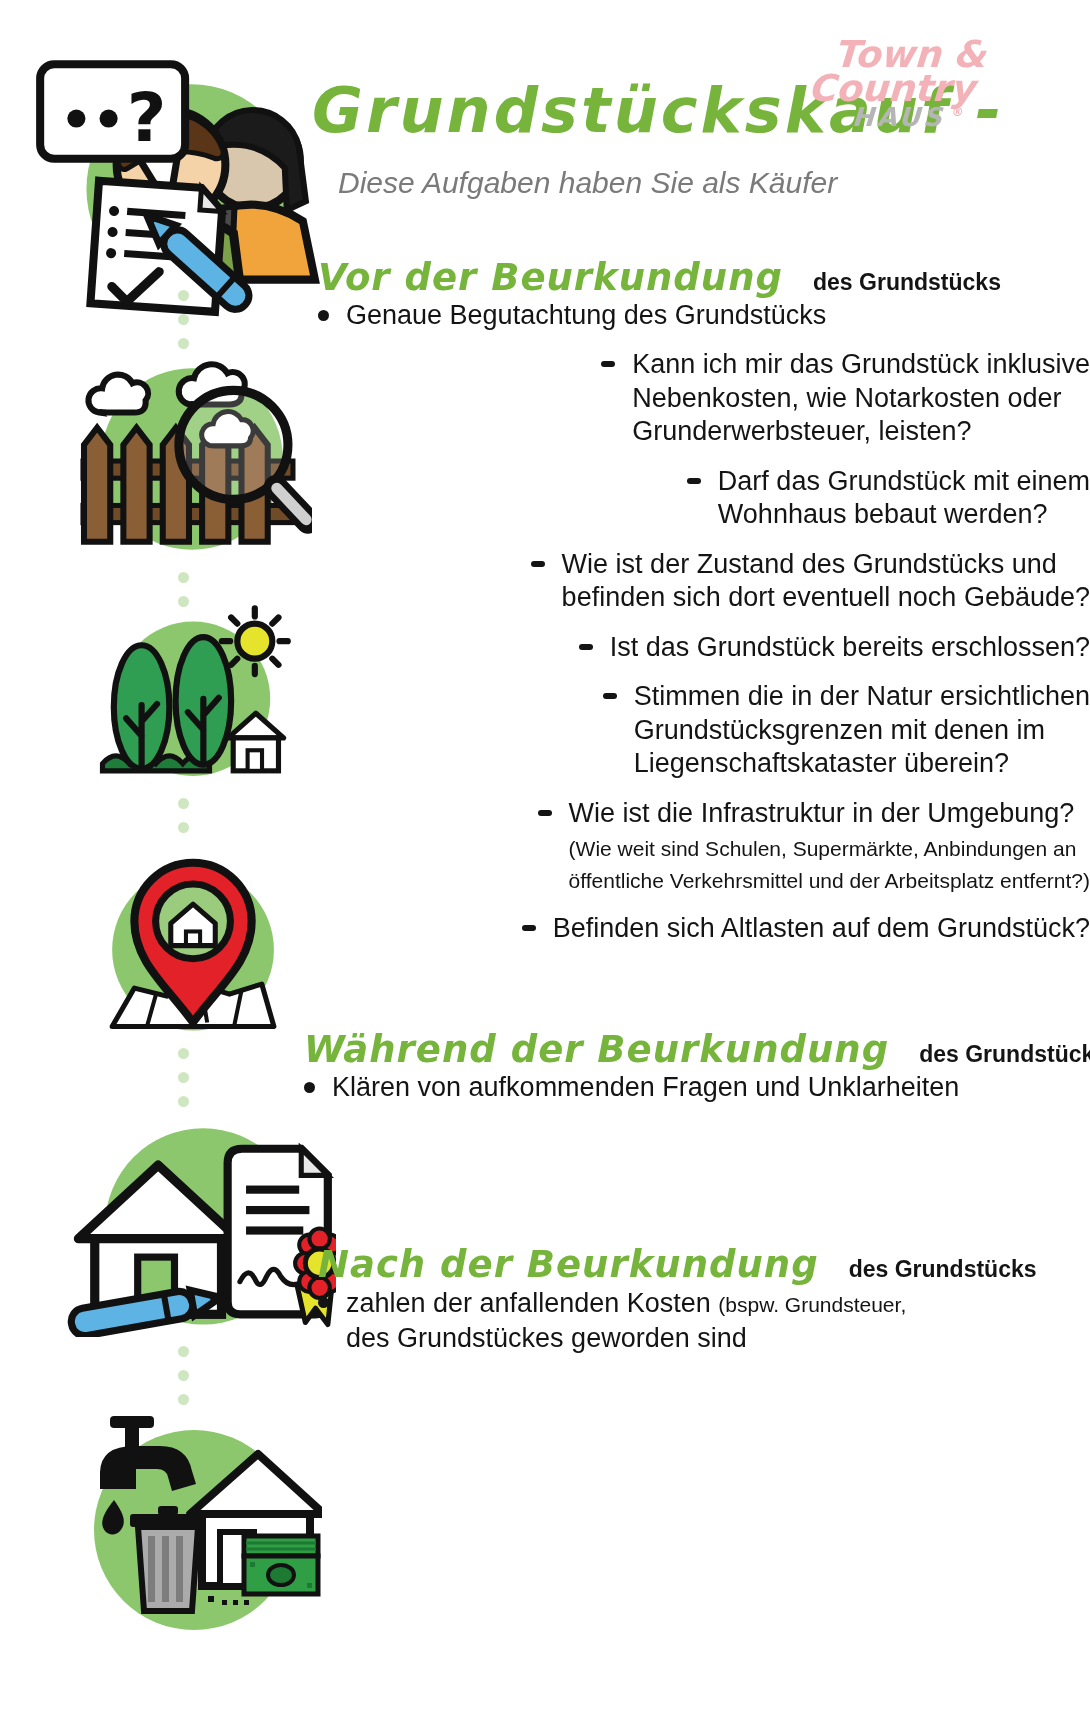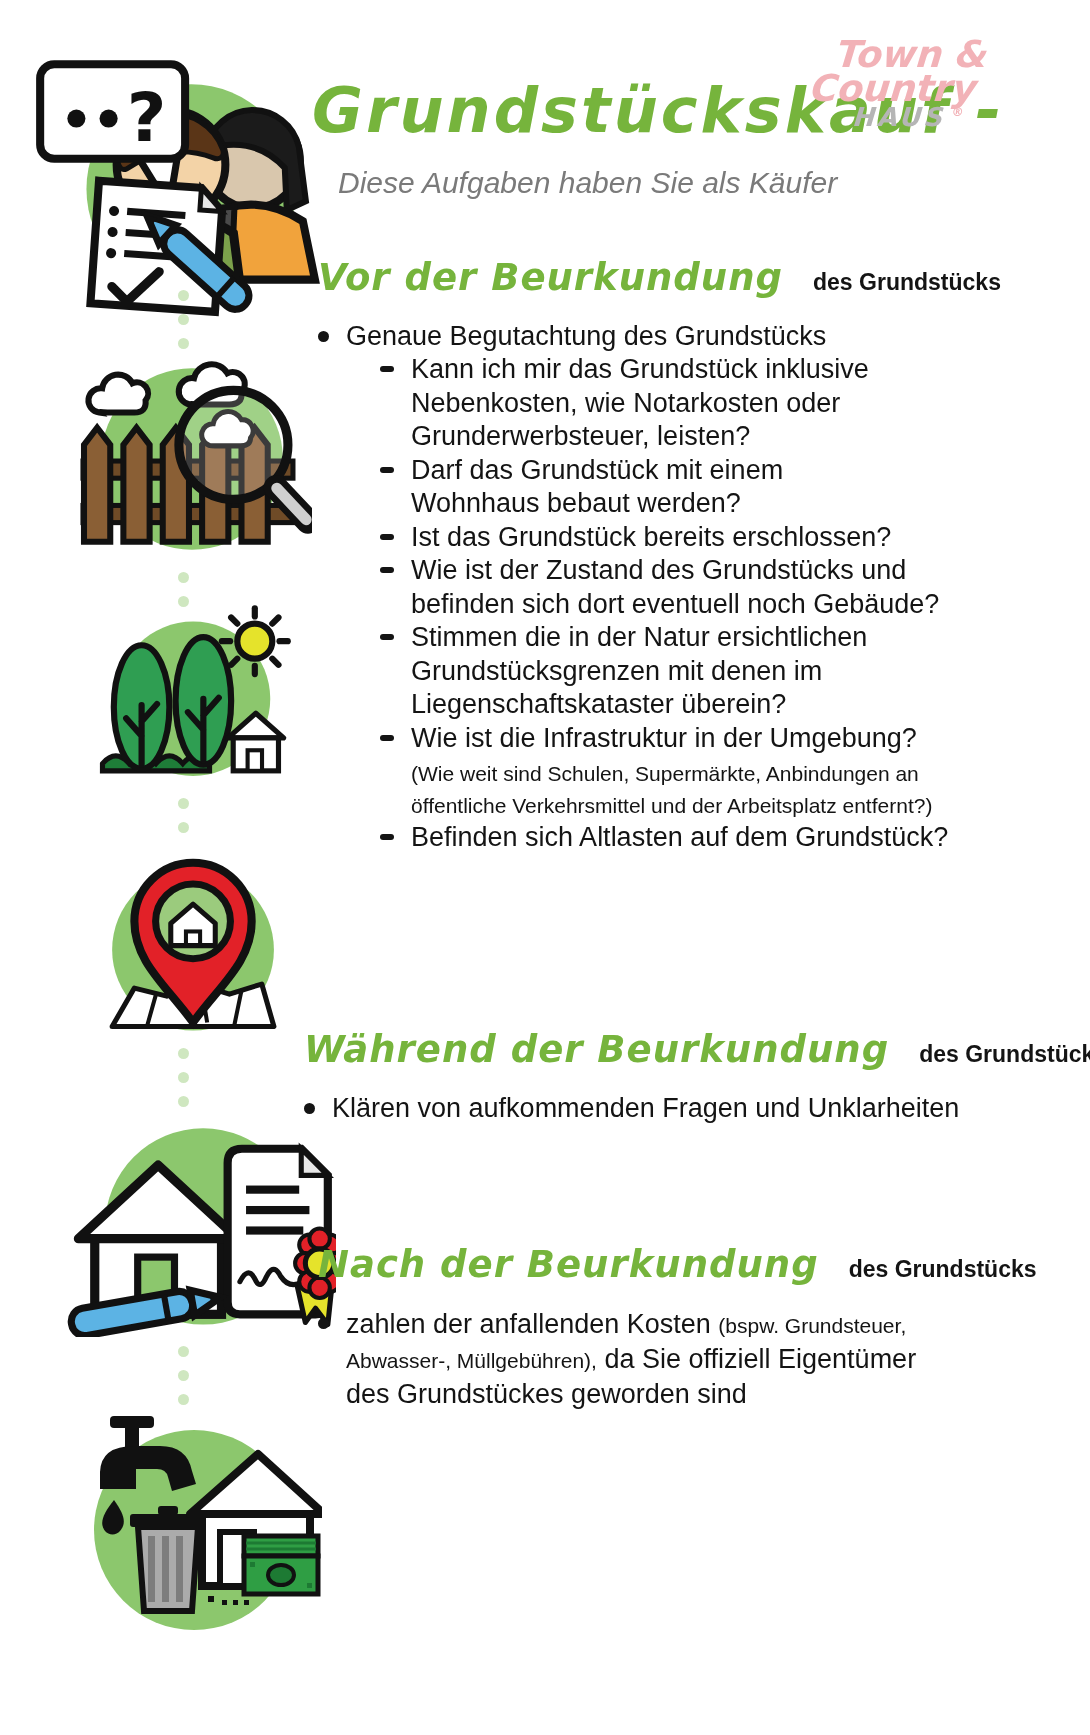--- a/index.html
+++ b/index.html
@@ -38,26 +38,26 @@
   .section { position:absolute; width:772px; }
   .sec1 { left:318px; top:256px; }
   .sec2 { left:304px; top:1028px; }
   .sec3 { left:318px; top:1243px; }
   .heading { display:flex; align-items:baseline;gap:22px; }
   .h-script {
     font-family:"DejaVu Sans", sans-serif; font-style:italic; font-weight:700;
     font-size:37px; color:#76b43c; letter-spacing:1px; white-space:nowrap;
   }
   .h-suffix { font-weight:700; font-size:23px; color:#141414; margin-left:8px; white-space:nowrap; }
-  .bullet { display:flex; gap:17px; margin-top:21px; font-size:27px; line-height:1.24; }
+  .bullet { display:flex; gap:17px; font-size:27px; line-height:1.24; }
   .bullet::before {
     content:""; flex:none; width:11px; height:11px; border-radius:50%;
     background:#141414; margin-top:11px;
   }
-  .q { display:flex; gap:17px; margin-left:62px; font-size:27px; line-height:1.24; }
+  .q { display:flex; gap:17px; margin-top:16px; margin-left:62px; font-size:27px; line-height:1.24;justify-content:flex-end; }
   .q::before {
     content:""; flex:none; width:14px; height:6px; border-radius:3px;
     background:#141414; margin-top:13px;
   }
   .pre { white-space:pre-line; }
   .q-note { font-size:21px; line-height:1.5; white-space:pre-line; margin-top:3px; }
   .mixed-line { font-size:27px; line-height:1.3; }
   .small-inline { font-size:21px; }
 </style>
 </head>
@@ -280,25 +280,25 @@
     <div class="q">
         <span class="pre">Kann ich mir das Grundstück inklusive
 Nebenkosten, wie Notarkosten oder
 Grunderwerbsteuer, leisten?</span>
       </div>
     <div class="q">
         <span class="pre">Darf das Grundstück mit einem
 Wohnhaus bebaut werden?</span>
       </div>
     <div class="q">
-        <span class="pre">Ist das Grundstück bereits erschlossen?</span>
-      </div>
-    <div class="q">
         <span class="pre">Wie ist der Zustand des Grundstücks und
 befinden sich dort eventuell noch Gebäude?</span>
+      </div>
+    <div class="q">
+        <span class="pre">Ist das Grundstück bereits erschlossen?</span>
       </div>
     <div class="q">
         <span class="pre">Stimmen die in der Natur ersichtlichen
 Grundstücksgrenzen mit denen im
 Liegenschaftskataster überein?</span>
       </div>
     <div class="q">
       <div>
         <div class="pre">Wie ist die Infrastruktur in der Umgebung?</div>
         <div class="q-note">(Wie weit sind Schulen, Supermärkte, Anbindungen an
@@ -324,22 +324,19 @@
     <div class="heading">
       <span class="h-script">Nach der Beurkundung</span>
       <span class="h-suffix">des Grundstücks</span>
     </div>
     <div class="bullet">
       <div>
         <div class="mixed-line">
           <span>zahlen der anfallenden Kosten </span><span class="small-inline">(bspw. Grundsteuer,</span>
         </div>
         <div class="mixed-line">
-          <span class="small-inline">Abwasser-, Müllgebühren),</span><span> da Sie offiziell Eigentümer</span>
-        </div>
-        <div class="mixed-line">
           <span>des Grundstückes geworden sind</span>
         </div>
       </div>
     </div>
   </div>
 
 </div>
 
 </body></html>

